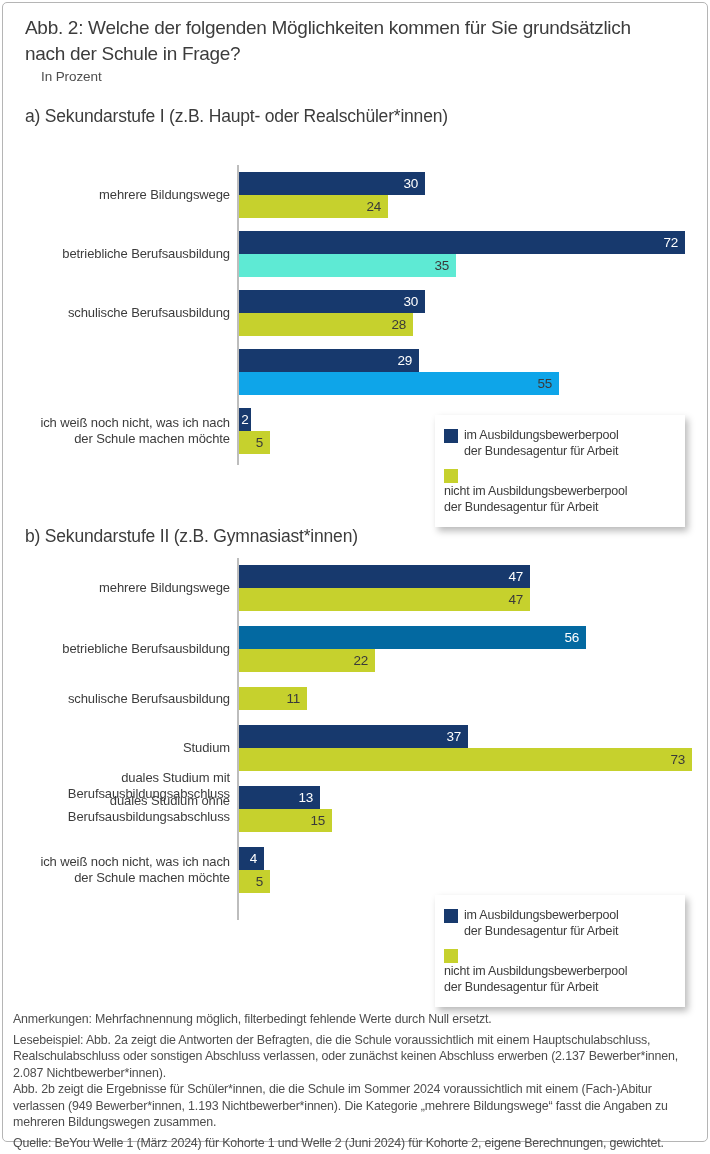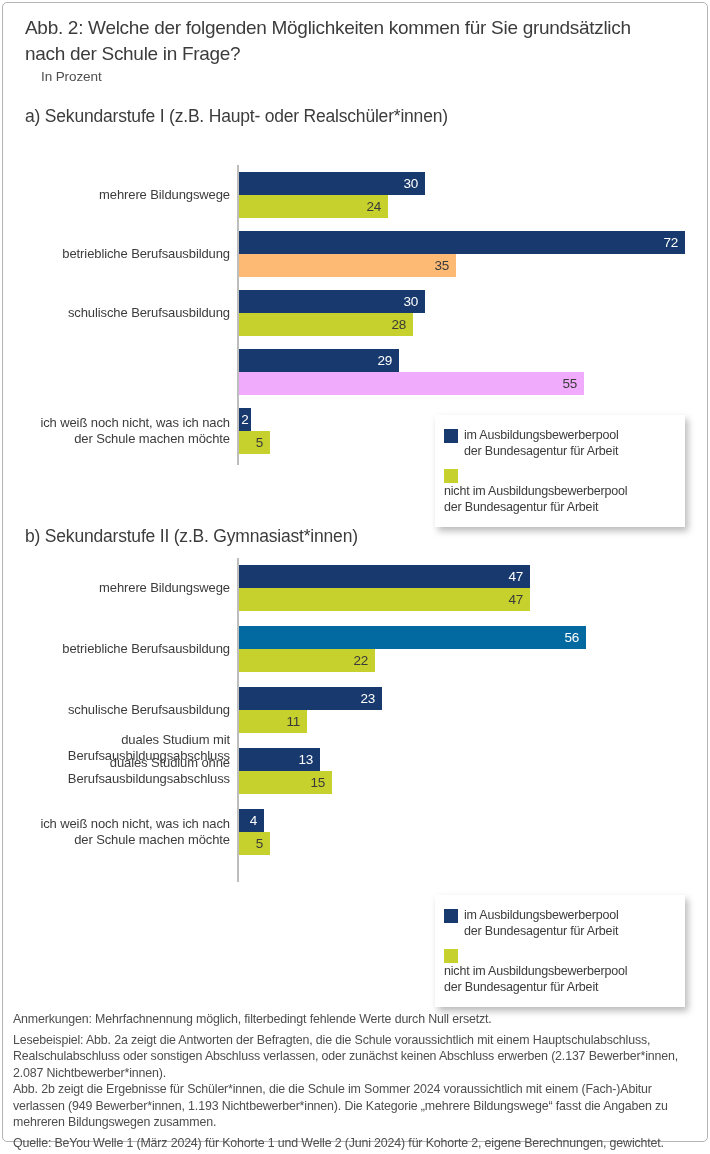--- a/index.html
+++ b/index.html
@@ -86,38 +86,38 @@
         </div>
         <div class="bar" style="background: rgb(198, 209, 45); width: 149px;">
           <span class="val" style="color: rgb(58, 58, 58);">24</span>
         </div>
       </div>
       <div class="group">
         <div class="cat-label">betriebliche Berufsausbildung</div>
         <div class="bar" style="background: rgb(23, 57, 109); width: 446px;">
           <span class="val" style="color: rgb(255, 255, 255);">72</span>
         </div>
-        <div class="bar" style="background: #fdba74; width: 217px;">
+        <div class="bar" style="background: #5eead4; width: 217px;">
           <span class="val" style="color: rgb(58, 58, 58);">35</span>
         </div>
       </div>
       <div class="group">
         <div class="cat-label">schulische Berufsausbildung</div>
         <div class="bar" style="background: rgb(23, 57, 109); width: 186px;">
           <span class="val" style="color: rgb(255, 255, 255);">30</span>
         </div>
         <div class="bar" style="background: rgb(198, 209, 45); width: 174px;">
           <span class="val" style="color: rgb(58, 58, 58);">28</span>
         </div>
       </div>
       <div class="group">
-        <div class="bar" style="background: rgb(23, 57, 109); width: 160px;">
+        <div class="bar" style="background: rgb(23, 57, 109); width: 180px;">
           <span class="val" style="color: rgb(255, 255, 255);">29</span>
         </div>
-        <div class="bar" style="background: #f0abfc; width: 345px;">
+        <div class="bar" style="background: #0ea5e9; width: 320px;">
           <span class="val" style="color: rgb(58, 58, 58);">55</span>
         </div>
       </div>
       <div class="group">
         <div class="cat-label">ich weiß noch nicht, was ich nach
 der Schule machen möchte</div>
         <div class="bar tiny" style="background: rgb(23, 57, 109); width: 12px;">
           <span class="val" style="color: rgb(255, 255, 255);">2</span>
         </div>
         <div class="bar" style="background: rgb(198, 209, 45); width: 31px;">
@@ -156,25 +156,31 @@
         <div class="cat-label">betriebliche Berufsausbildung</div>
         <div class="bar" style="background: #0369a1; width: 347px;">
           <span class="val" style="color: rgb(255, 255, 255);">56</span>
         </div>
         <div class="bar" style="background: rgb(198, 209, 45); width: 136px;">
           <span class="val" style="color: rgb(58, 58, 58);">22</span>
         </div>
       </div>
       <div class="group">
         <div class="cat-label">schulische Berufsausbildung</div>
-        <div class="bar" style="background: rgb(23, 57, 109); width: 143px;">
-          <span class="val" style="color: rgb(255, 255, 255);">23</span>
-        </div>
         <div class="bar" style="background: rgb(198, 209, 45); width: 68px;">
           <span class="val" style="color: rgb(58, 58, 58);">11</span>
+        </div>
+      </div>
+      <div class="group">
+        <div class="cat-label">Studium</div>
+        <div class="bar" style="background: rgb(23, 57, 109); width: 229px;">
+          <span class="val" style="color: rgb(255, 255, 255);">37</span>
+        </div>
+        <div class="bar" style="background: rgb(198, 209, 45); width: 453px;">
+          <span class="val" style="color: rgb(58, 58, 58);">73</span>
         </div>
       </div>
       <div class="group">
         <div class="cat-label">duales Studium mit
 Berufsausbildungsabschluss</div>
       </div>
       <div class="group">
         <div class="cat-label">duales Studium ohne
 Berufsausbildungsabschluss</div>
         <div class="bar" style="background: rgb(23, 57, 109); width: 81px;">

